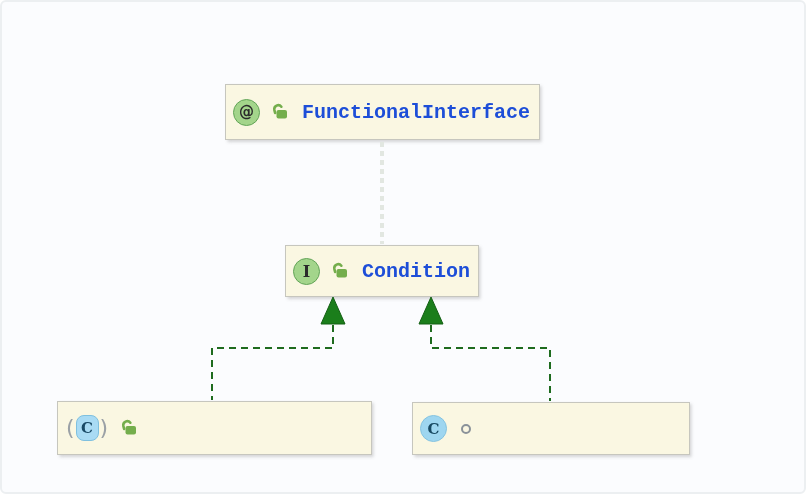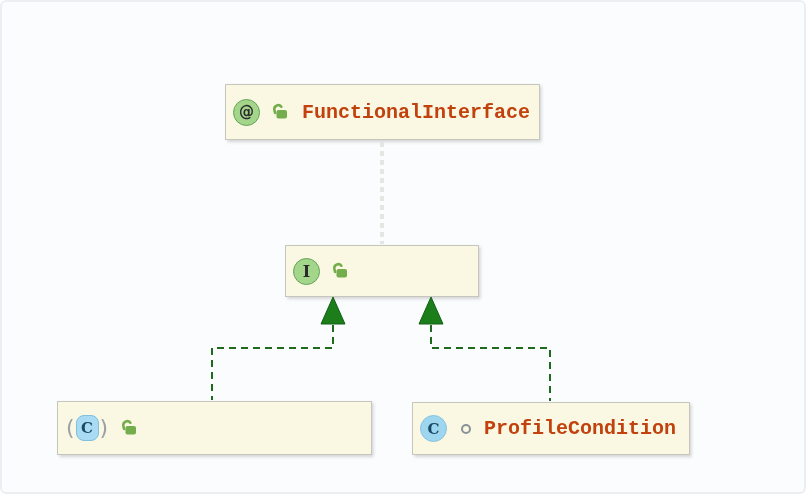--- a/index.html
+++ b/index.html
@@ -29,21 +29,21 @@
   }
   .node-functional-interface { left: 223px; top: 82px;  width: 315px; height: 56px; }
   .node-condition            { left: 283px; top: 243px; width: 194px; height: 52px; }
   .node-spring-boot-condition{ left: 55px;  top: 399px; width: 315px; height: 54px; }
   .node-profile-condition    { left: 410px; top: 400px; width: 278px; height: 53px; }
 
   .node-label {
     font-family: "Liberation Mono", monospace;
     font-size: 20px;
     font-weight: 700;
-    color: #c2410c;
+    color: #1d4ed8;
     margin-left: 13px;
     white-space: nowrap;
     letter-spacing: 0px;
   }
 
   
   .badge-circle {
     width: 27px; height: 27px;
     border-radius: 50%;
     display: flex; align-items: center; justify-content: center;
@@ -135,20 +135,21 @@
   <div class="uml-node node-condition">
     <span class="badge-circle badge-green badge-interface">I</span>
     <span class="lock-icon">
       <svg width="20" height="20" viewBox="0 0 20 20">
         <g transform="rotate(-14 10 10)">
           <path d="M5.5,12 V9 a4 4 0 0 1 7.6 -1.6" fill="none" stroke="#74AE4C" stroke-width="2.6" stroke-linecap="round"></path>
         </g>
         <rect x="7.5" y="10" width="10.5" height="8.5" rx="2" fill="#74AE4C"></rect>
       </svg>
     </span>
+    <span class="node-label">Condition</span>
   </div>
 
   <div class="uml-node node-spring-boot-condition">
     <span class="abstract-wrap">
       <span class="paren">(</span>
       <span class="badge-blue-square">C</span>
       <span class="paren">)</span>
     </span>
     <span class="lock-icon">
       <svg width="20" height="20" viewBox="0 0 20 20">
@@ -156,16 +157,15 @@
           <path d="M5.5,12 V9 a4 4 0 0 1 7.6 -1.6" fill="none" stroke="#74AE4C" stroke-width="2.6" stroke-linecap="round"></path>
         </g>
         <rect x="7.5" y="10" width="10.5" height="8.5" rx="2" fill="#74AE4C"></rect>
       </svg>
     </span>
   </div>
 
   <div class="uml-node node-profile-condition">
     <span class="badge-circle badge-blue-circle">C</span>
     <span class="package-circle"></span>
-    <span class="node-label">ProfileCondition</span>
   </div>
 
 </div>
 
 </body></html>

